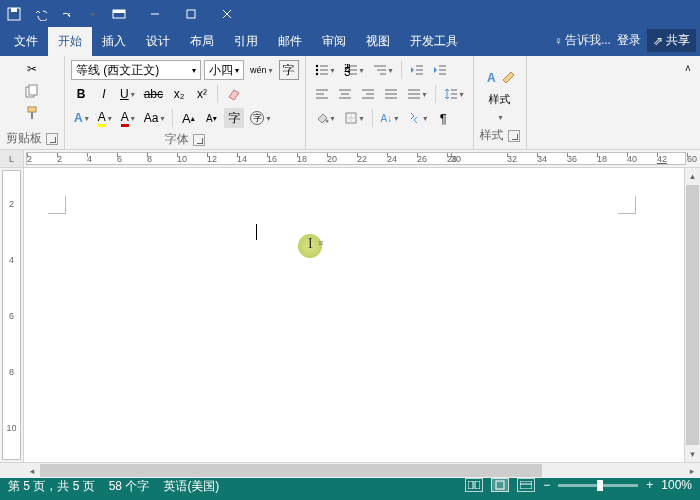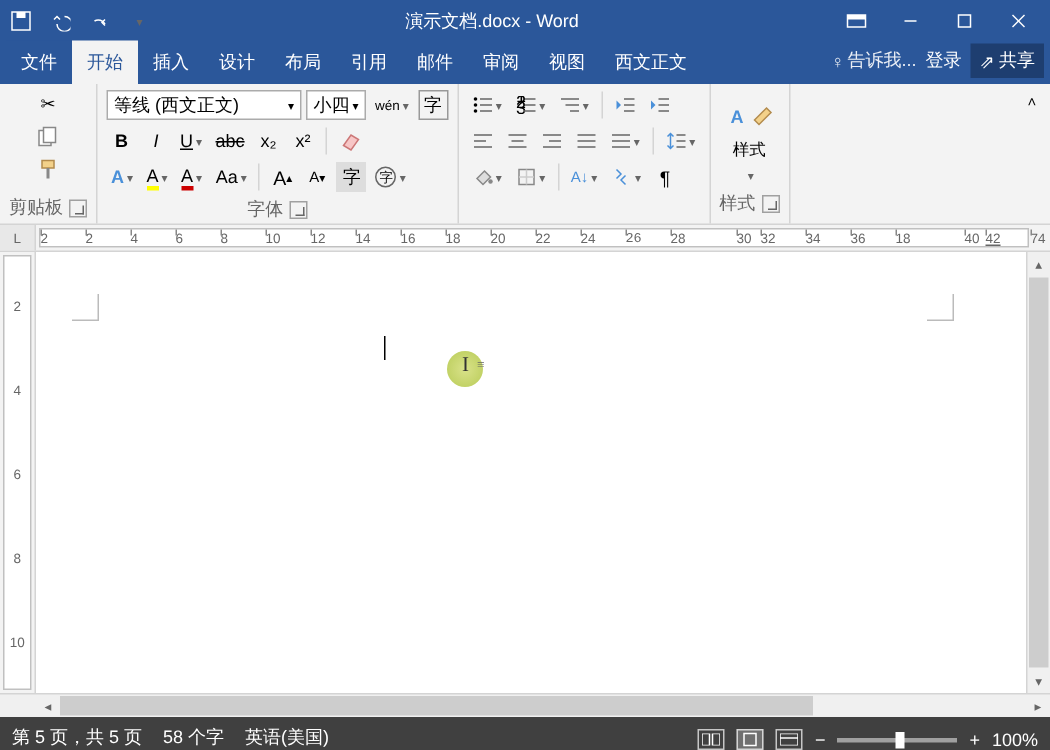--- a/index.html
+++ b/index.html
@@ -49,21 +49,21 @@
 .ibeam{position:absolute;top:68px;left:284px;color:#333;font-size:14px;font-family:serif}
 .ibeam:after{content:"≡";position:absolute;left:10px;top:2px;font-size:9px;color:#666}
 .vscroll{width:16px;background:#f0f0f0;border-left:1px solid #d4d4d4;display:flex;flex-direction:column}
 .vscroll .arrow{height:16px;display:flex;align-items:center;justify-content:center;font-size:9px;color:#666}
 .vscroll .thumb{flex:1;margin:1px;background:#cdcdcd}
 .hscroll{height:16px;background:#f0f0f0;border-top:1px solid #d4d4d4;display:flex}
 .hscroll .spacer{width:24px}
 .hscroll .arrow{width:16px;display:flex;align-items:center;justify-content:center;font-size:9px;color:#666}
 .hscroll .htrack{flex:1;position:relative}
 .hscroll .hthumb{position:absolute;left:0;top:1px;bottom:1px;width:78%;background:#cdcdcd}
-.statusbar{height:22px;background:#404040;color:#fff;display:flex;align-items:flex-end;padding:0 8px;font-size:11px;gap:14px}
+.statusbar{height:22px;background:#0f766e;color:#fff;display:flex;align-items:flex-start;padding:0 8px;font-size:11px;gap:14px}
 .statusbar .right{margin-left:auto;display:flex;align-items:center;gap:8px}
 .viewbtn{width:18px;height:14px;border:1px solid rgba(255,255,255,.7);display:flex;align-items:center;justify-content:center;font-size:8px}
 .zoom-slider{width:80px;height:3px;background:rgba(255,255,255,.5);position:relative}
 .zoom-slider:before{content:"";position:absolute;left:50%;top:-3px;width:1px;height:9px;background:#fff}
 .zoom-slider .knob{position:absolute;left:48%;top:-4px;width:6px;height:11px;background:#fff}
 svg{display:block}
 </style>
 </head>
 <body>
 
@@ -82,21 +82,20 @@
         </svg>
       </div>
     <div class="qat-btn">
         <svg width="14" height="14">
           <path d="M4 7a5 5 0 0 1 7 2" fill="none" stroke="#fff"></path>
           <path d="M11 6l-2 2 2 2" fill="none" stroke="#fff"></path>
         </svg>
       </div>
     <div class="qat-btn dd"></div>
   </div>
-  <div class="tb-title">演示文档.docx - Word</div>
   <div class="tb-right">
     <div class="winbtn">
         <svg width="14" height="10">
           <rect x="1" y="1" width="12" height="8" fill="none" stroke="#fff"></rect>
           <rect x="1" y="1" width="12" height="3" fill="#fff"></rect>
         </svg>
       </div>
     <div class="winbtn">
         <svg width="12" height="12">
           <line x1="2" y1="6" x2="10" y2="6" stroke="#fff"></line>
@@ -119,21 +118,21 @@
 <div class="menubar">
   <div class="tab file">文件</div>
   <div class="tab active">开始</div>
   <div class="tab">插入</div>
   <div class="tab">设计</div>
   <div class="tab">布局</div>
   <div class="tab">引用</div>
   <div class="tab">邮件</div>
   <div class="tab">审阅</div>
   <div class="tab">视图</div>
-  <div class="tab">西文正文</div>
+  <div class="tab">开发工具</div>
   <div class="mb-right">
     <div class="tell">
         <span>♀</span>
         <span>告诉我...</span>
       </div>
     <div>登录</div>
     <div class="share">
         <span>⇗</span>
         <span>共享</span>
       </div>
@@ -440,30 +439,30 @@
       <div class="tick" style="left: 90px;">6</div>
       <div class="tick" style="left: 120px;">8</div>
       <div class="tick" style="left: 150px;">10</div>
       <div class="tick" style="left: 180px;">12</div>
       <div class="tick" style="left: 210px;">14</div>
       <div class="tick" style="left: 240px;">16</div>
       <div class="tick" style="left: 270px;">18</div>
       <div class="tick" style="left: 300px;">20</div>
       <div class="tick" style="left: 330px;">22</div>
       <div class="tick" style="left: 360px;">24</div>
-      <div class="tick" style="left: 390px; font-family: Liberation Mono, monospace;">26</div>
+      <div class="tick" style="left: 390px;">26</div>
       <div class="tick" style="left: 420px; text-align: center;">28</div>
-      <div class="tick" style="left: 464px;">30</div>
+      <div class="tick" style="left: 424px;">30</div>
       <div class="tick" style="left: 480px;">32</div>
       <div class="tick" style="left: 510px;">34</div>
       <div class="tick" style="left: 540px;">36</div>
       <div class="tick" style="left: 570px;">18</div>
-      <div class="tick" style="left: 616px;">40</div>
+      <div class="tick" style="left: 600px;">40</div>
       <div class="tick" style="left: 630px; text-decoration: underline;">42</div>
-      <div class="tick" style="left: 660px;">74</div>
+      <div class="tick" style="left: 660px;">60</div>
     </div>
 </div>
 
 <div class="body-area">
   <div class="vruler">
     <div class="track" id="vruler-track">
         <div class="vtick" style="top: 0px;"></div>
         <div class="vtick" style="top: 28px;">2</div>
         <div class="vtick" style="top: 56px;"></div>
         <div class="vtick" style="top: 84px;">4</div>

